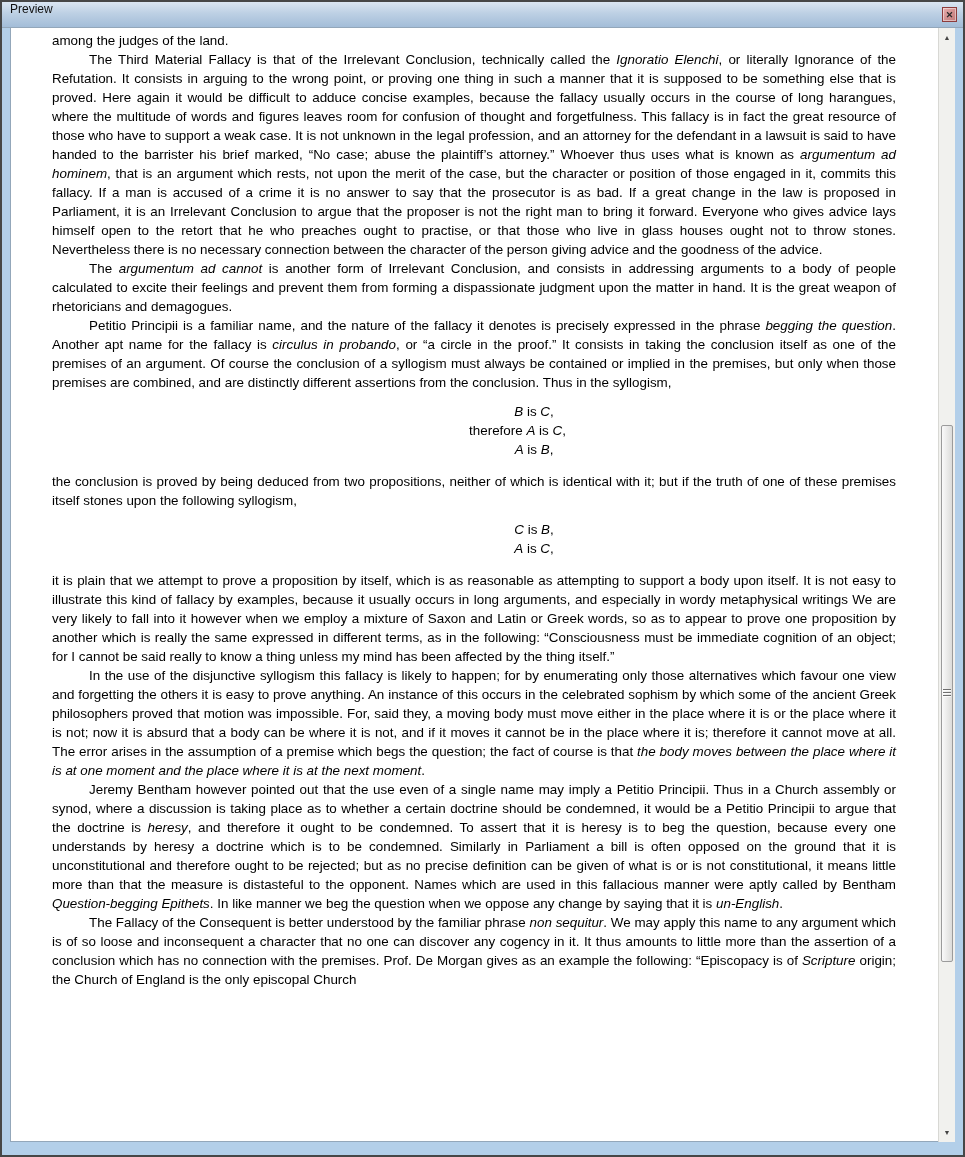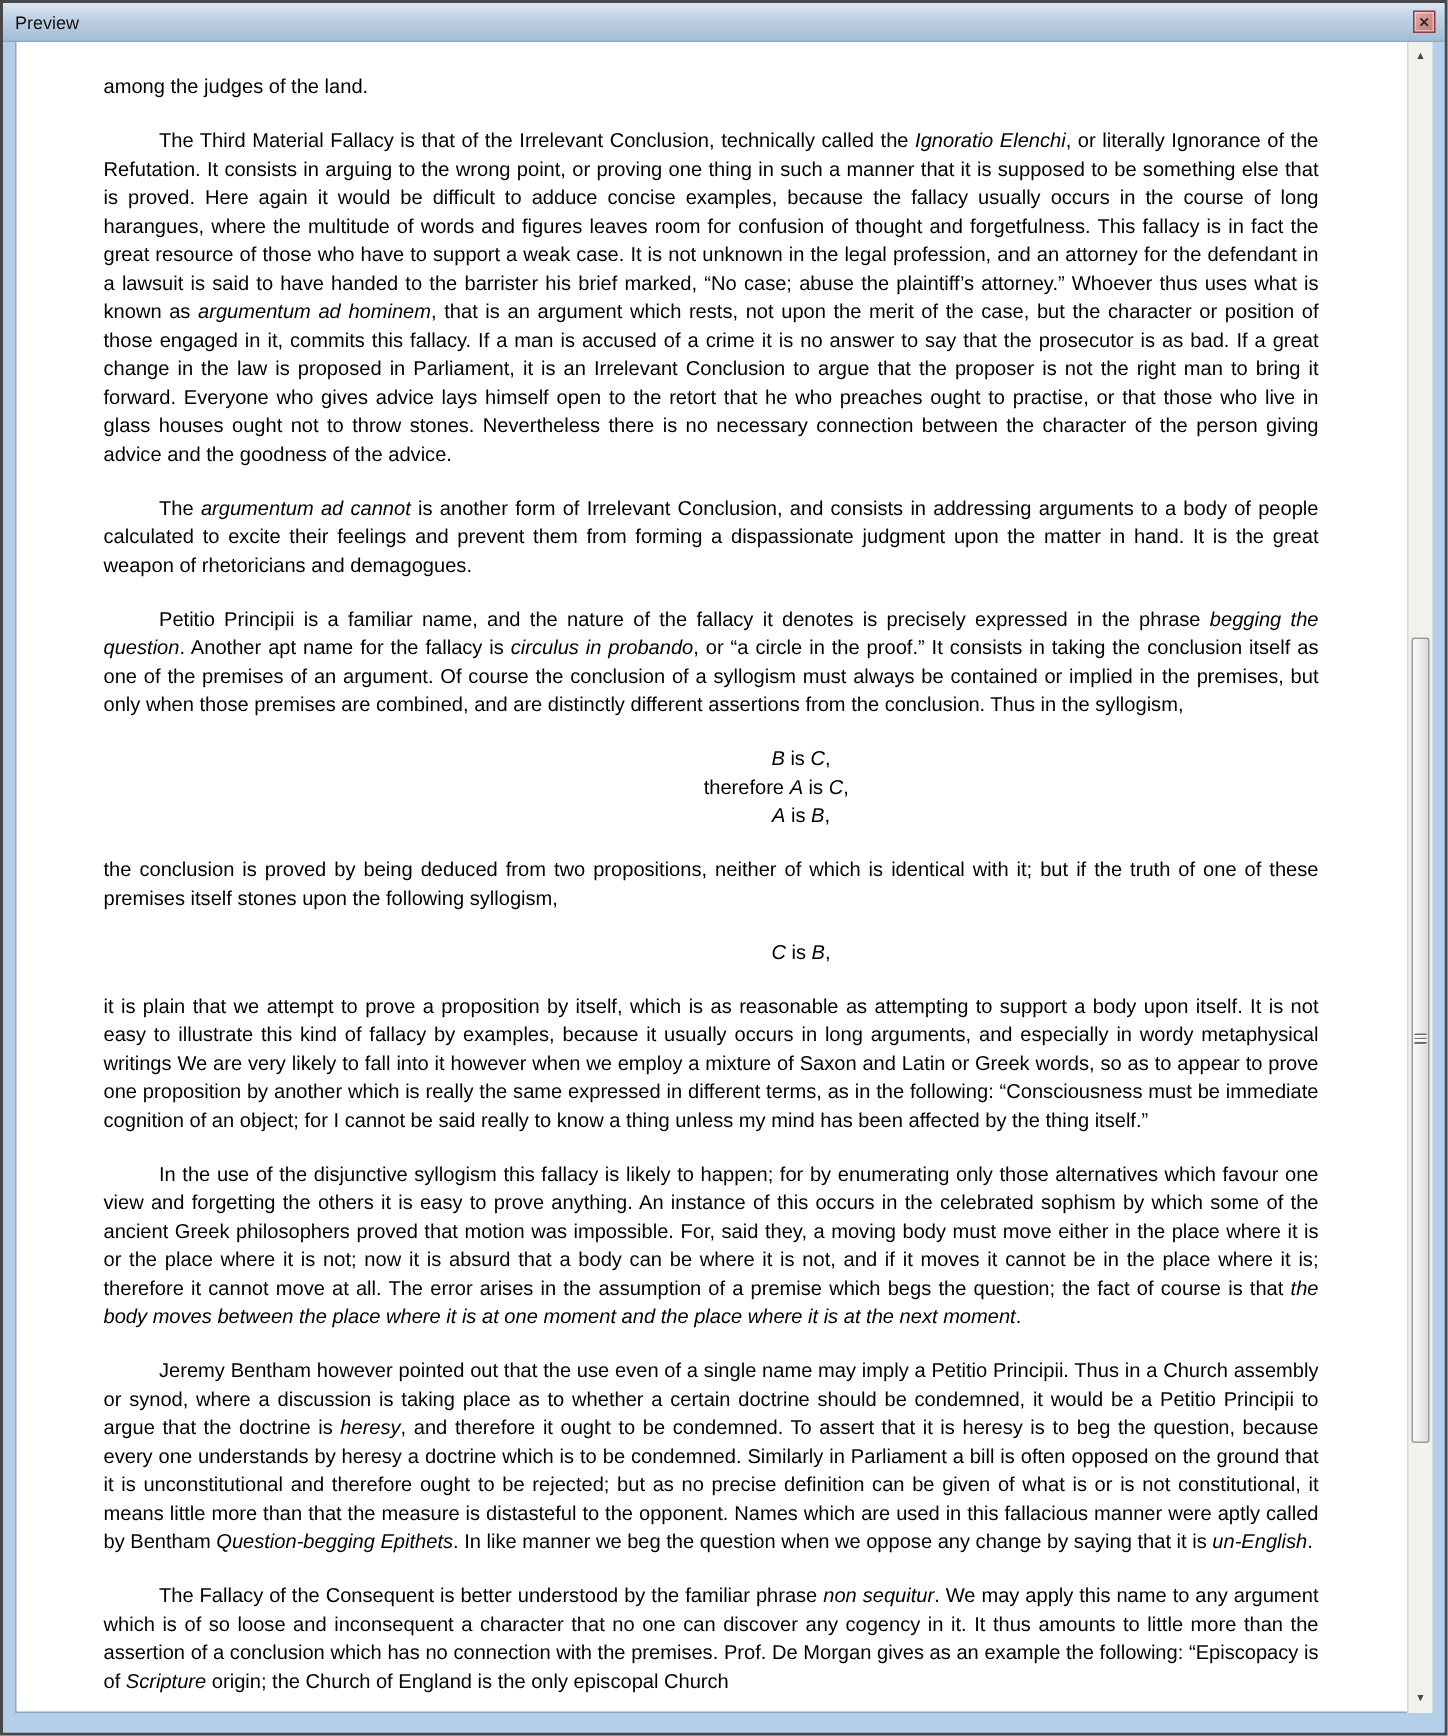--- a/index.html
+++ b/index.html
@@ -8,21 +8,21 @@
     font-family: "Liberation Sans", sans-serif; background: #ffffff;
   }
   .window {
     position: absolute; inset: 0; box-sizing: border-box;
     border: 2px solid #474747; background: #b3cfe9;
   }
   .titlebar {
     position: relative; height: 26px; box-sizing: border-box;
     background: linear-gradient(#dbe6f2 0%, #bdd0e4 45%, #a3bdd8 100%);
     border-bottom: 1px solid #93a7ba;
-    display: flex; align-items: center; padding: 0 8px;
+    display: flex; padding: 0 8px;
   }
   .title-label { font-size: 12px; color: #101010; }
   .close-btn {
     position: absolute; right: 6px; top: 5px; width: 15px; height: 15px;
     box-sizing: border-box; border: 1px solid #8d3c3c;
     background: linear-gradient(135deg, #e7afaf 0%, #cf8b8b 60%, #c07b7b 100%);
     box-shadow: inset 0 0 0 1px rgba(255,255,255,0.45);
     display: flex; align-items: center; justify-content: center;
     font-size: 9px; font-weight: bold; color: #2a2a2a; cursor: pointer;
   }
@@ -30,21 +30,21 @@
   .panel {
     position: absolute; left: 8px; top: 0; width: 928px; height: 1114px;
     box-sizing: border-box; background: #ffffff;
     border-left: 1px solid #93a7ba; border-bottom: 1px solid #93a7ba;
     overflow: hidden;
   }
   .content {
     padding: 3px 42px 0 41px; text-align: justify; color: #000000;
     font-size: 13.4px; line-height: 19px;
   }
-  .para { margin: 17px; }
+  .para { margin: 0; }
   .para.ind { text-indent: 37px; }
   .rb { font-weight: normal; }
   .ri { font-style: italic; }
   .verse { margin: 10px 0 13px 0; padding-left: 87px; text-align: center; }
   .vline { line-height: 19px; }
   .vind { padding-left: 33px; }
   .sb {
     position: absolute; left: 936px; top: 0; width: 17px; height: 1114px;
     background: linear-gradient(to right, #f7f7f5, #ececе9);
     background-color: #f1f1ee; border-left: 1px solid #d8d8d4; box-sizing: border-box;
@@ -85,20 +85,21 @@
           <p class="para ind"><span>The </span><span class="ri">argumentum ad cannot</span><span> is another form of Irrelevant Conclusion, and consists in addressing arguments to a body of people calculated to excite their feelings and prevent them from forming a dispassionate judgment upon the matter in hand. It is the great weapon of rhetoricians and demagogues.</span></p>
           <p class="para ind"><span class="rb">Petitio Principii</span><span> is a familiar name, and the nature of the fallacy it denotes is precisely expressed in the phrase </span><span class="ri">begging the question</span><span>. Another apt name for the fallacy is </span><span class="ri">circulus in probando</span><span>, or “a circle in the proof.” It consists in taking the conclusion itself as one of the premises of an argument. Of course the conclusion of a syllogism must always be contained or implied in the premises, but only when those premises are combined, and are distinctly different assertions from the conclusion. Thus in the syllogism,</span></p>
           <div class="verse">
             <div class="vline vind"><span class="ri">B</span><span> is </span><span class="ri">C</span><span>,</span></div>
             <div class="vline"><span>therefore </span><span class="ri">A</span><span> is </span><span class="ri">C</span><span>,</span></div>
             <div class="vline vind"><span class="ri">A</span><span> is </span><span class="ri">B</span><span>,</span></div>
           </div>
           <p class="para"><span>the conclusion is proved by being deduced from two propositions, neither of which is identical with it; but if the truth of one of these premises itself stones upon the following syllogism,</span></p>
           <div class="verse">
             <div class="vline vind"><span class="ri">C</span><span> is </span><span class="ri">B</span><span>,</span></div>
+            <div class="vline vind"><span class="ri">A</span><span> is </span><span class="ri">C</span><span>,</span></div>
           </div>
           <p class="para"><span>it is plain that we attempt to prove a proposition by itself, which is as reasonable as attempting to support a body upon itself. It is not easy to illustrate this kind of fallacy by examples, because it usually occurs in long arguments, and especially in wordy metaphysical writings We are very likely to fall into it however when we employ a mixture of Saxon and Latin or Greek words, so as to appear to prove one proposition by another which is really the same expressed in different terms, as in the following: “Consciousness must be immediate cognition of an object; for I cannot be said really to know a thing unless my mind has been affected by the thing itself.”</span></p>
           <p class="para ind"><span>In the use of the disjunctive syllogism this fallacy is likely to happen; for by enumerating only those alternatives which favour one view and forgetting the others it is easy to prove anything. An instance of this occurs in the celebrated sophism by which some of the ancient Greek philosophers proved that motion was impossible. For, said they, a moving body must move either in the place where it is or the place where it is not; now it is absurd that a body can be where it is not, and if it moves it cannot be in the place where it is; therefore it cannot move at all. The error arises in the assumption of a premise which begs the question; the fact of course is that </span><span class="ri">the body moves between the place where it is at one moment and the place where it is at the next moment</span><span>.</span></p>
           <p class="para ind"><span>Jeremy Bentham however pointed out that the use even of a single name may imply a Petitio Principii. Thus in a Church assembly or synod, where a discussion is taking place as to whether a certain doctrine should be condemned, it would be a Petitio Principii to argue that the doctrine is </span><span class="ri">heresy</span><span>, and therefore it ought to be condemned. To assert that it is heresy is to beg the question, because every one understands by heresy a doctrine which is to be condemned. Similarly in Parliament a bill is often opposed on the ground that it is unconstitutional and therefore ought to be rejected; but as no precise definition can be given of what is or is not constitutional, it means little more than that the measure is distasteful to the opponent. Names which are used in this fallacious manner were aptly called by Bentham </span><span class="ri">Question-begging Epithets</span><span>. In like manner we beg the question when we oppose any change by saying that it is </span><span class="ri">un-English</span><span>.</span></p>
           <p class="para ind"><span>The </span><span class="rb">Fallacy of the Consequent</span><span> is better understood by the familiar phrase </span><span class="ri">non sequitur</span><span>. We may apply this name to any argument which is of so loose and inconsequent a character that no one can discover any cogency in it. It thus amounts to little more than the assertion of a conclusion which has no connection with the premises. Prof. De Morgan gives as an example the following: “Episcopacy is of </span><span class="ri">Scripture</span><span> origin; the Church of England is the only episcopal Church</span></p>
         </div>
     </div>
     <div class="sb">
       <div class="sb-btn sb-up">
         <span>▲</span>

